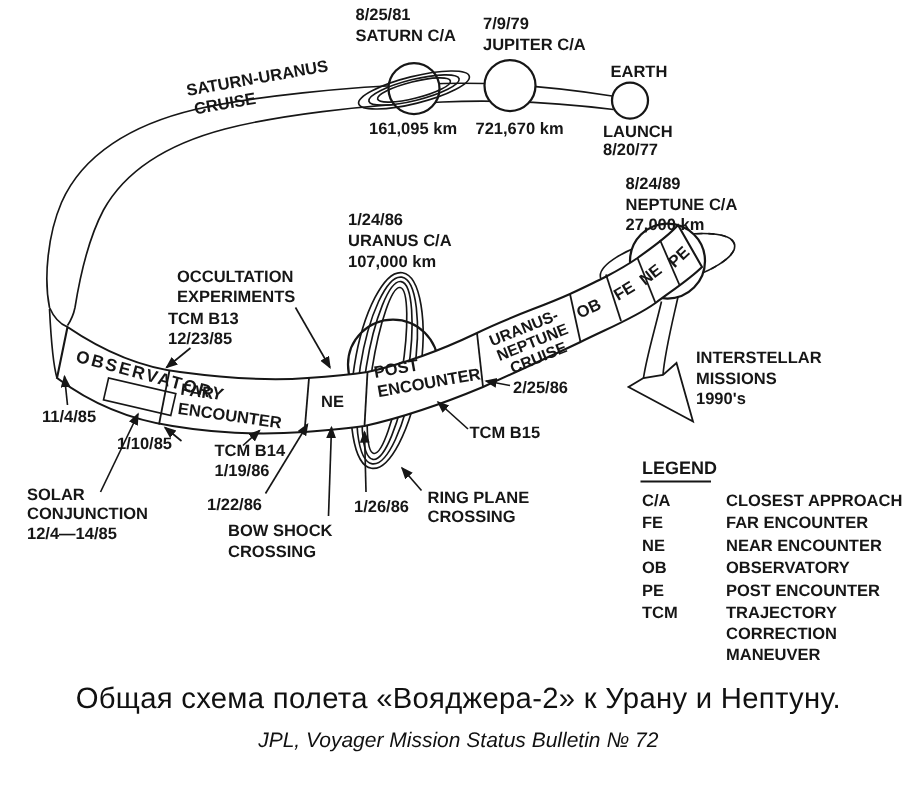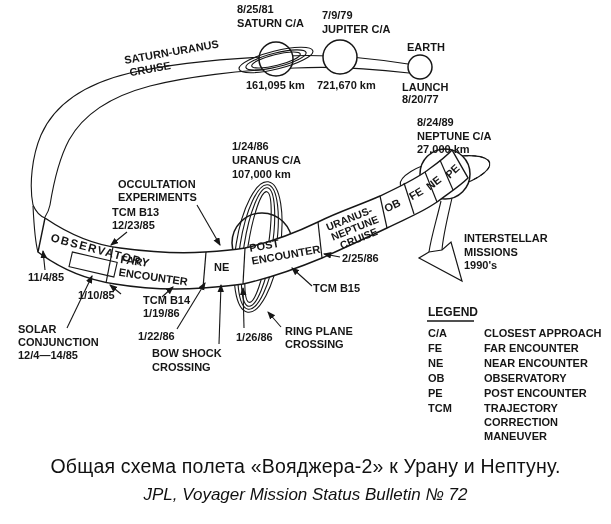--- a/index.html
+++ b/index.html
@@ -7,21 +7,21 @@
         font-family:"Liberation Sans",sans-serif;}
   svg{display:block;}
   .t{font-family:"Liberation Sans",sans-serif;font-weight:bold;font-size:11px;fill:#161616;}
   .ts{font-family:"Liberation Sans",sans-serif;font-weight:bold;font-size:10.5px;fill:#161616;}
   .obs{letter-spacing:1.5px;font-size:11.5px;}
   .ln{stroke:#161616;stroke-width:1.1;fill:none;}
   .band{stroke:#161616;stroke-width:1.4;fill:#ffffff;}
   .planet{stroke:#161616;stroke-width:1.5;fill:#ffffff;}
   .caption{position:absolute;left:0;top:455px;width:611px;text-align:center;color:#111;}
   .caption .line1{font-size:19.5px;letter-spacing:0.2px;}
-  .caption .line2{font-size:17px;font-style:italic;margin-top:7px;}
+  .caption .line2{font-size:14px;font-style:italic;margin-top:7px;}
 </style>
 </head>
 <body>
 
 <div class="page">
 <svg width="611" height="455" viewBox="0 0 611 455">
   <defs>
     <marker id="ah" markerWidth="9" markerHeight="8" refX="6.5" refY="3" orient="auto">
       <path d="M0,0 L7.5,3 L0,6 Z" fill="#161616"></path>
     </marker>

